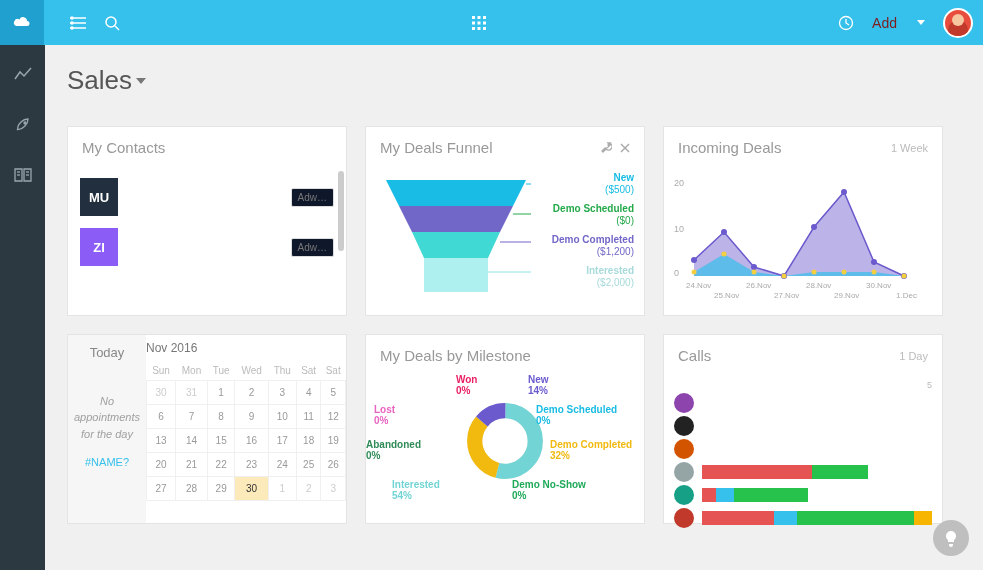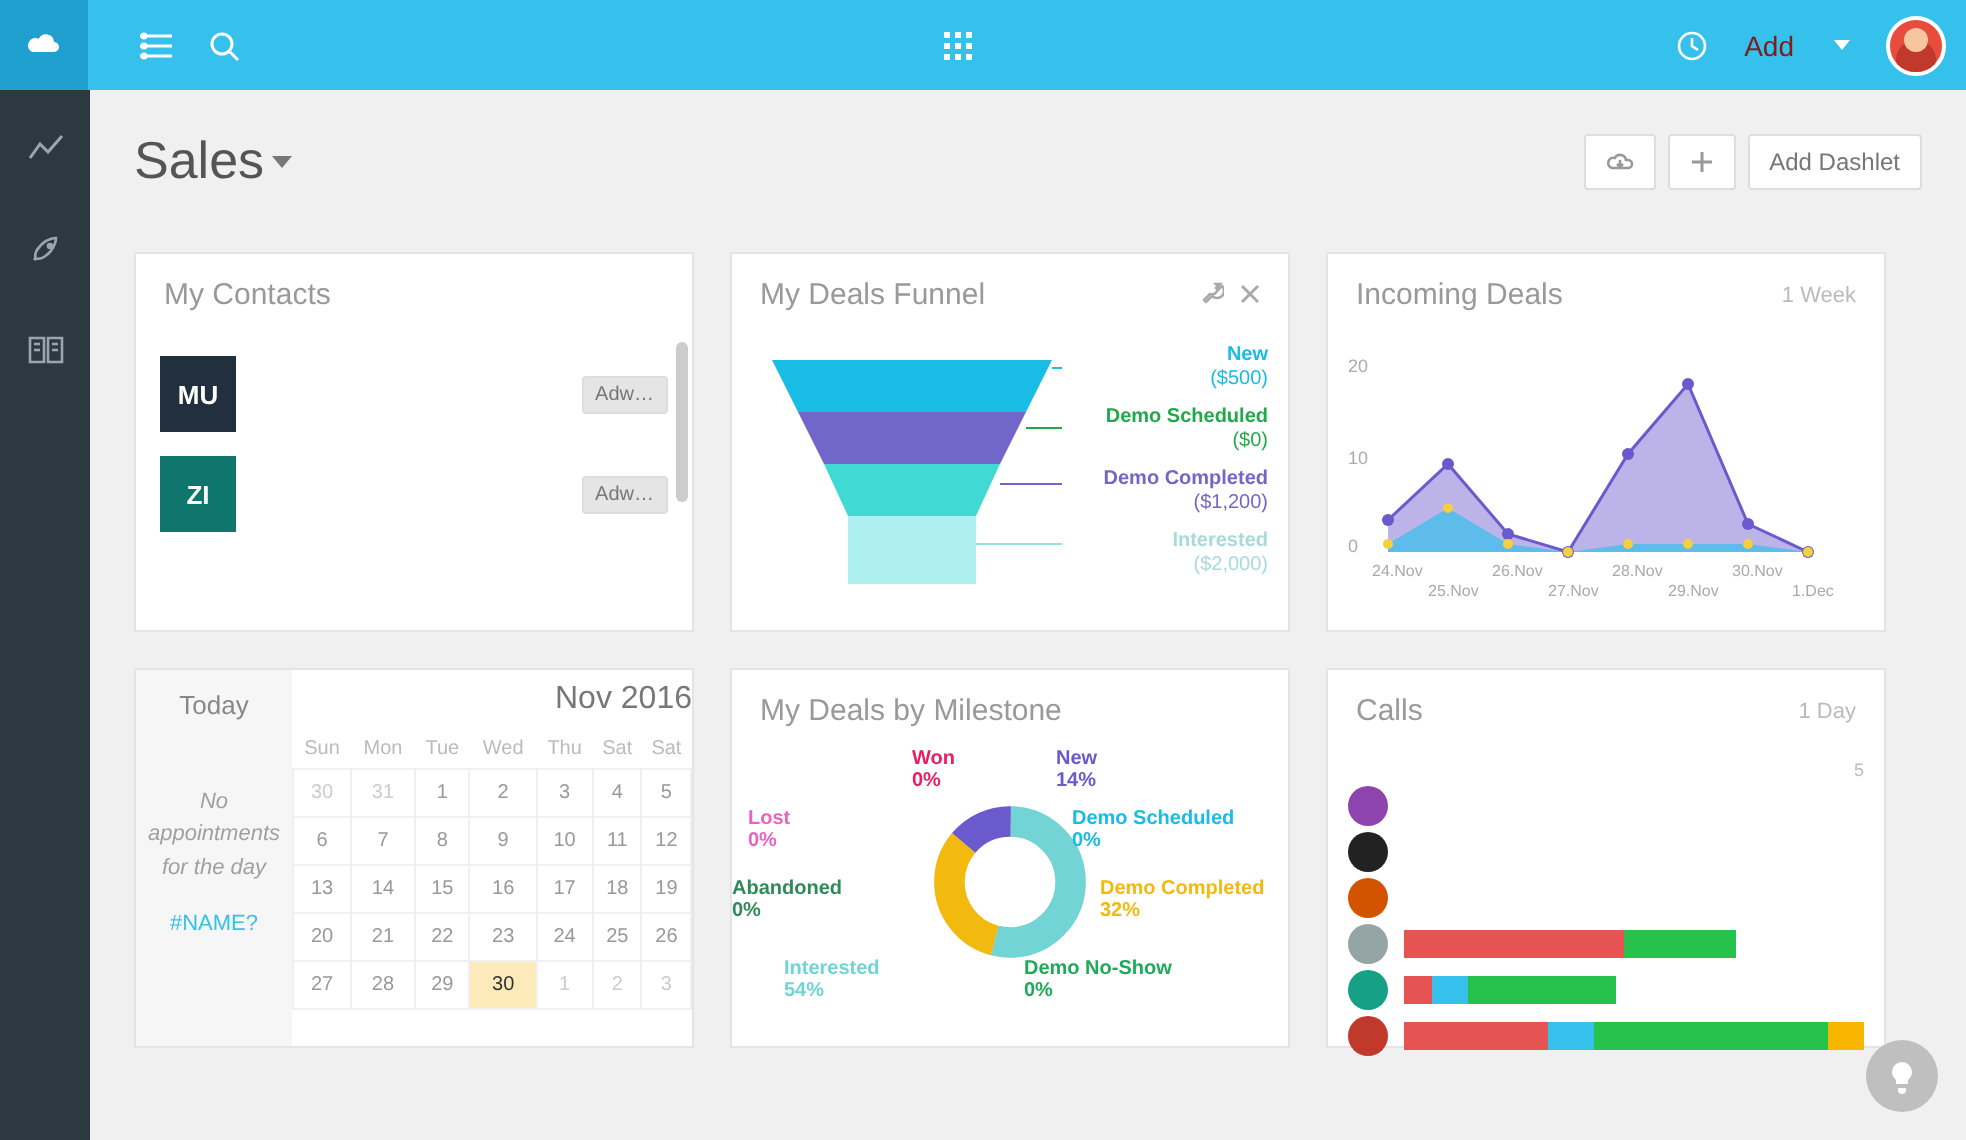--- a/index.html
+++ b/index.html
@@ -26,42 +26,42 @@
 .grid { display: grid; grid-template-columns: 280px 280px 280px; gap: 18px; }
 .dashlet { background: #fff; border: 1px solid #e4e4e4; position: relative; }
 .dashlet-header { padding: 12px 14px 10px; font-size: 15px; color: #999; font-weight: 400; display: flex; justify-content: space-between; align-items: center; }
 .dashlet-header .period { font-size: 11px; color: #bbb; }
 .dashlet-body { padding: 6px 10px 12px; }
 
 
 .contact { display: flex; align-items: center; gap: 10px; padding: 6px 2px; }
 .contact-avatar { width: 38px; height: 38px; display: flex; align-items: center; justify-content: center; font-weight: bold; color: #fff; font-size: 13px; }
 .contact-avatar.mu { background: #222f3e; }
-.contact-avatar.zi { background: #0f766e; }
+.contact-avatar.zi { background: #8b5cf6; }
 .contact-avatar.photo { background: linear-gradient(#7a5230,#c89262); position: relative; }
 .contact-info { flex: 1; font-size: 12px; color: #888; line-height: 1.3; }
 .contact-info .name { color: #666; }
-.contact-badge { background: #e5e5e5; border: 1px solid #ddd; padding: 3px 6px; font-size: 10px; border-radius: 2px; color: #777; }
+.contact-badge { background: #0f172a; border: 1px solid #ddd; padding: 3px 6px; font-size: 10px; border-radius: 2px; color: #777; }
 .scrollbar-track { position: absolute; right: 2px; top: 44px; bottom: 6px; width: 6px; background: transparent; }
 .scrollbar-thumb { width: 6px; height: 80px; background: #ccc; border-radius: 3px; }
 
 
 .funnel-box { display: flex; }
 .funnel-svg { flex: 0 0 155px; }
 .funnel-labels { flex: 1; font-size: 10px; line-height: 1.2; }
 .funnel-labels div { margin-bottom: 7px; text-align: right; }
 .tool-icons { display: flex; gap: 8px; color: #aaa; }
 
 
 .cal-dashlet { display: flex; }
 .cal-left { width: 78px; background: #f6f6f6; padding: 8px 4px; text-align: center; font-size: 11px; color: #a0a0a0; font-style: italic; line-height: 1.5; }
 .cal-left .today-label { font-style: normal; font-size: 13px; color: #888; margin-bottom: 30px; display: block; }
 .cal-left .name-link { color: #36c0ec; font-style: normal; margin-top: 12px; display: block; }
 .cal-right { flex: 1; }
-.cal-title { text-align: right; font-size: 16px; color: #777; padding: 6px 0; }
+.cal-title { text-align: left; font-size: 12px; color: #777; padding: 6px 0; }
 table.cal { width: 100%; border-collapse: collapse; font-size: 10px; color: #999; }
 table.cal th { font-weight: normal; padding: 4px 0; color: #bbb; margin-left: 18px; }
 table.cal td { text-align: center; padding: 6px 0; border: 1px solid #f0f0f0; }
 table.cal td.other { color: #ccc; }
 table.cal td.today { background: #fceabb; color: #333; }
 
 
 .donut-wrap { display: flex; justify-content: center; align-items: center; position: relative; height: 140px; font-size: 10px; }
 .donut-label { position: absolute; font-weight: bold; line-height: 1.1; }
 .donut-label .pct { display: block; }
@@ -160,37 +160,20 @@
   </span>
 </div>
 
 <div class="main">
   <div class="page-header">
     <div class="page-title">
       <span>Sales</span>
       <svg width="10" height="6" viewBox="0 0 10 6">
           <path fill="#777" d="M0 0l5 6 5-6z"></path>
         </svg>
-    </div>
-    <div class="header-actions">
-      <button class="hbtn">
-        <svg width="14" height="12" viewBox="0 0 14 12" fill="none" stroke="#999" stroke-width="1.3">
-            <path d="M10 5a3 3 0 00-5.6-1A2.5 2.5 0 003 9h8a2 2 0 000-4z"></path>
-            <path d="M7 5v3M5.5 7L7 8.5 8.5 7"></path>
-          </svg>
-      </button>
-      <button class="hbtn">
-        <svg width="12" height="12" viewBox="0 0 12 12" stroke="#999" stroke-width="1.5">
-            <line x1="6" y1="1" x2="6" y2="11"></line>
-            <line x1="1" y1="6" x2="11" y2="6"></line>
-          </svg>
-      </button>
-      <button class="hbtn">
-        <span>Add Dashlet</span>
-      </button>
     </div>
   </div>
 
   <div class="grid">
 
     <div class="dashlet" style="height:190px">
       <div class="dashlet-header">
         <span>My Contacts</span>
       </div>
       <div class="dashlet-body">

